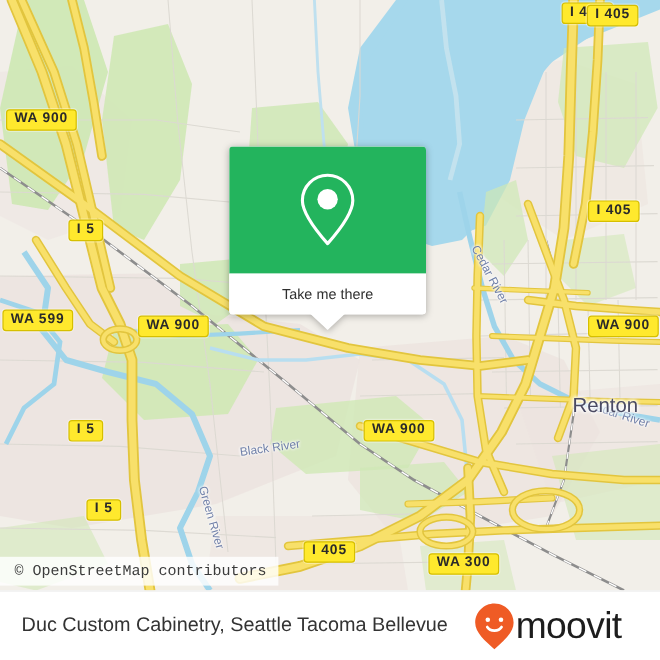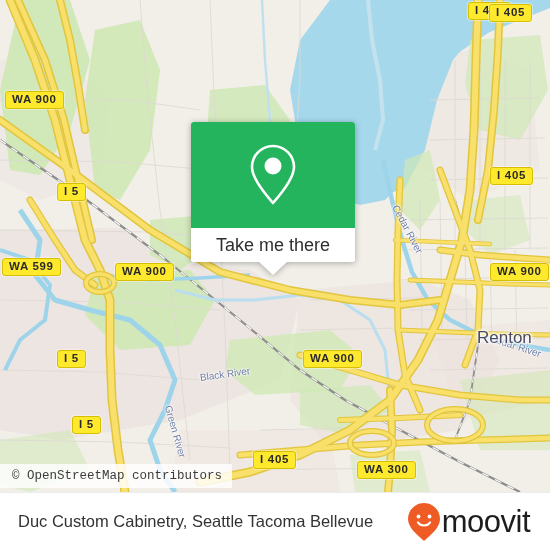--- a/index.html
+++ b/index.html
@@ -97,21 +97,21 @@
     display: flex;
     align-items: center;
     justify-content: center;
   }
   #callout-label {
     height: 34px;
     background: #ffffff;
     display: flex;
     align-items: center;
     justify-content: center;
-    font-size: 18px;
+    font-size: 12px;
     color: #2f2f2f;
     font-family: "Liberation Sans", sans-serif;
   }
   #callout-tail {
     position: absolute;
     left: 67px;
     top: 139px;
     width: 0; height: 0;
     border-left: 15px solid transparent;
     border-right: 15px solid transparent;
@@ -120,21 +120,21 @@
 
   
   #bottombar {
     position: absolute;
     left: 0; top: 492px;
     width: 550px; height: 58px;
     background: #ffffff;
     display: flex;
     align-items: center;
     justify-content: space-between;
-    padding: 0 20px 0 18px;
+    padding: 0 32px 0 18px;
     box-sizing: border-box;
     border-top: 1px solid #ececec;
   }
   #bottom-title {
     font-size: 16.5px;
     color: #333333;
     font-family: "Liberation Sans", sans-serif;
     white-space: nowrap;
   }
   #brand {

